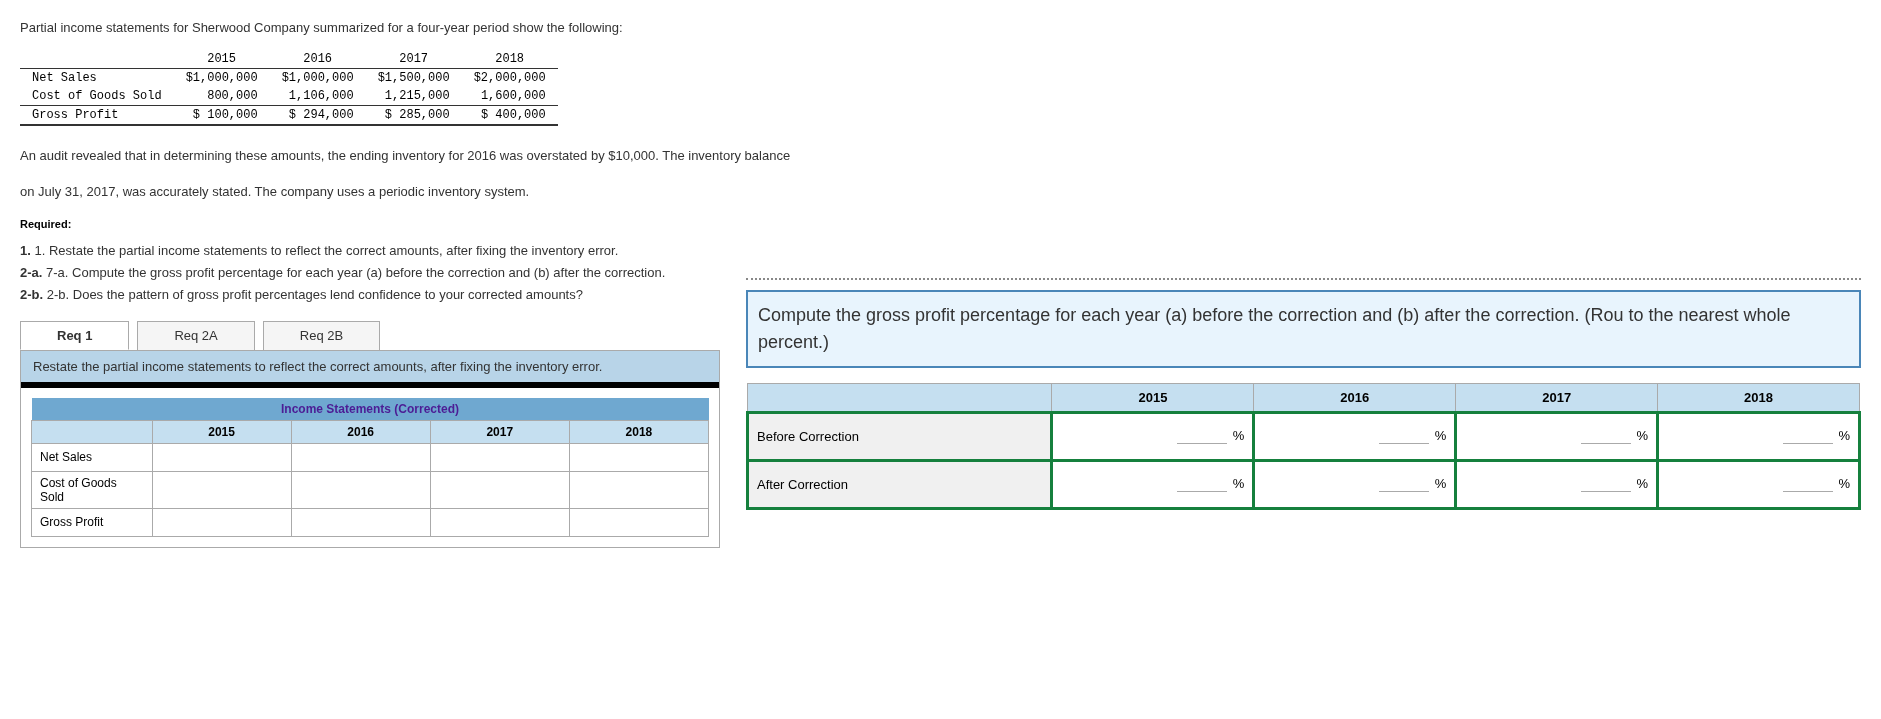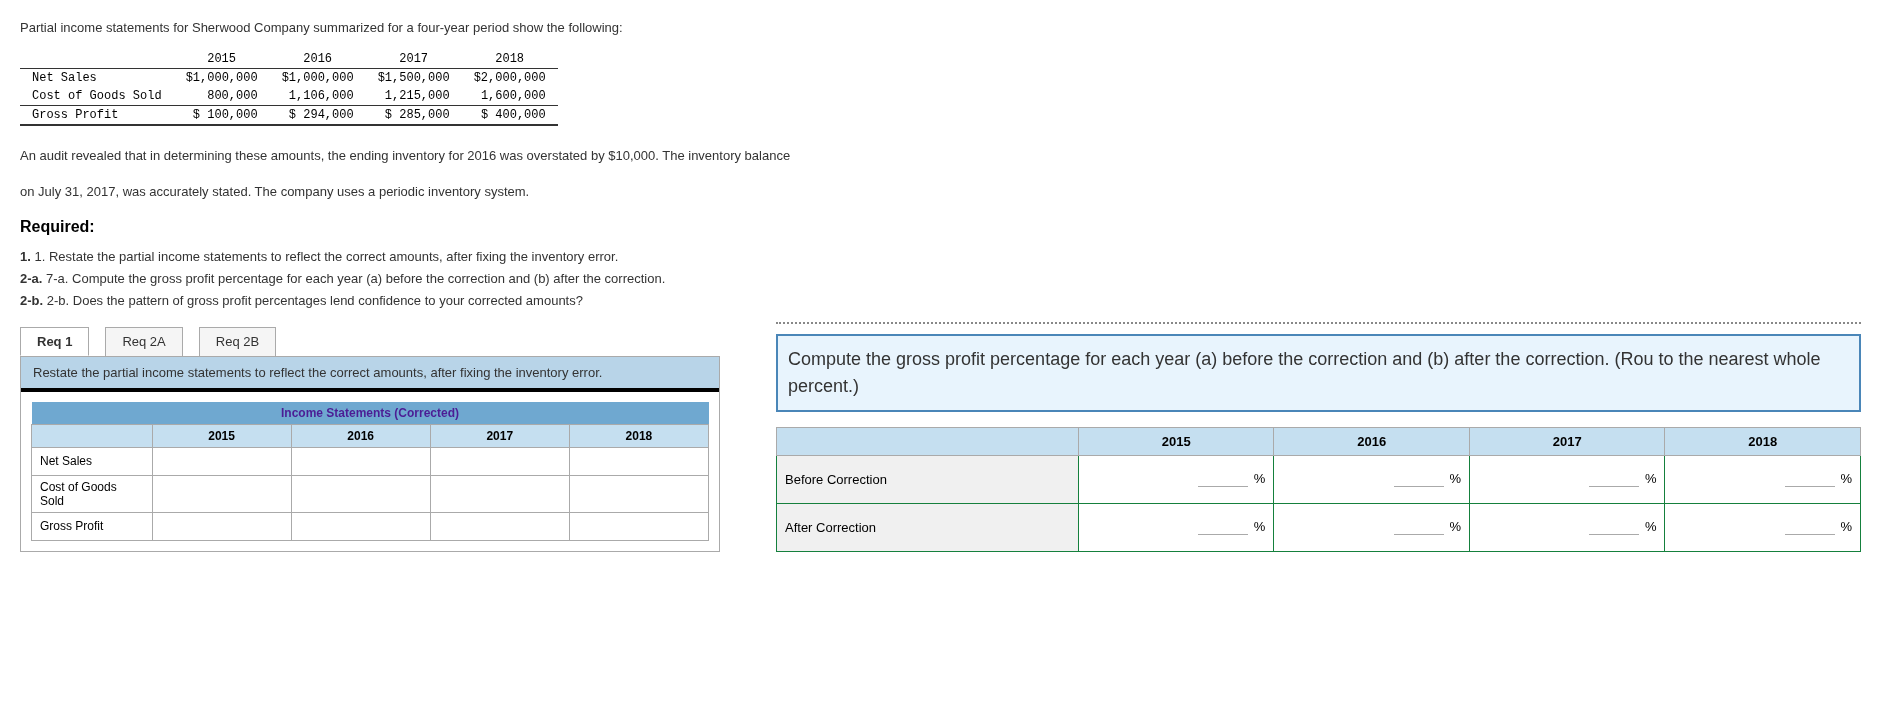--- a/index.html
+++ b/index.html
@@ -49,28 +49,28 @@
 
     .audit-text {
       font-size: 13px;
       margin-bottom: 15px;
       color: #333;
       line-height: 1.6;
     }
 
     .required-label {
       font-weight: bold;
-      font-size: 16px;
+      font-size: 11px;
       margin-bottom: 10px;
     }
 
     .main-content {
       display: flex;
-      gap: 56px;
-      align-items: flex-end;
+      gap: 26px;
+      align-items: center;
     }
 
     .left-panel {
       flex: 0 0 700px;
     }
 
     .right-panel {
       flex: 1;
       min-width: 500px;
     }
@@ -84,46 +84,46 @@
     .instructions-text strong {
       font-weight: bold;
     }
 
     
     .tabs-container {
       display: flex;
       margin-bottom: 0;
     }
     .tab {
-      padding: 6px 16px;
+      padding: 6px 36px;
       border: 1px solid #aaa;
       border-bottom: none;
       background: #f5f5f5;
       cursor: pointer;
       font-size: 13px;
       color: #333;
-      margin-right: 16px;
+      margin-right: 8px;
     }
     .tab.active {
       background: #fff;
       border-bottom: 1px solid #fff;
       font-weight: bold;
     }
 
     
     .restate-section {
       border: 1px solid #aaa;
       padding: 0;
     }
     .restate-header {
       background: #b8d4e8;
       padding: 8px 12px;
       font-size: 13px;
       color: #333;
-      border-bottom: 4px solid #000000;
+      border-bottom: 6px solid #000000;
     }
 
     
     .corrected-table-wrapper {
       padding: 10px;
     }
     .corrected-table {
       border-collapse: collapse;
       width: 100%;
       font-size: 12px;
@@ -189,21 +189,21 @@
       font-size: 13px;
     }
     .gross-profit-table th {
       background: #c5dff0;
       padding: 6px 10px;
       text-align: center;
       border: 1px solid #aaa;
       font-weight: bold;
     }
     .gross-profit-table td {
-      border: 1px solid #15803d;
+      border: 3px solid #15803d;
       padding: 4px 8px;
       height: 48px;
     }
     .gross-profit-table td.row-label {
       background: #f0f0f0;
       font-weight: normal;
       min-width: 130px;
     }
     .gross-profit-table td.pct-cell {
       background: #fff;

